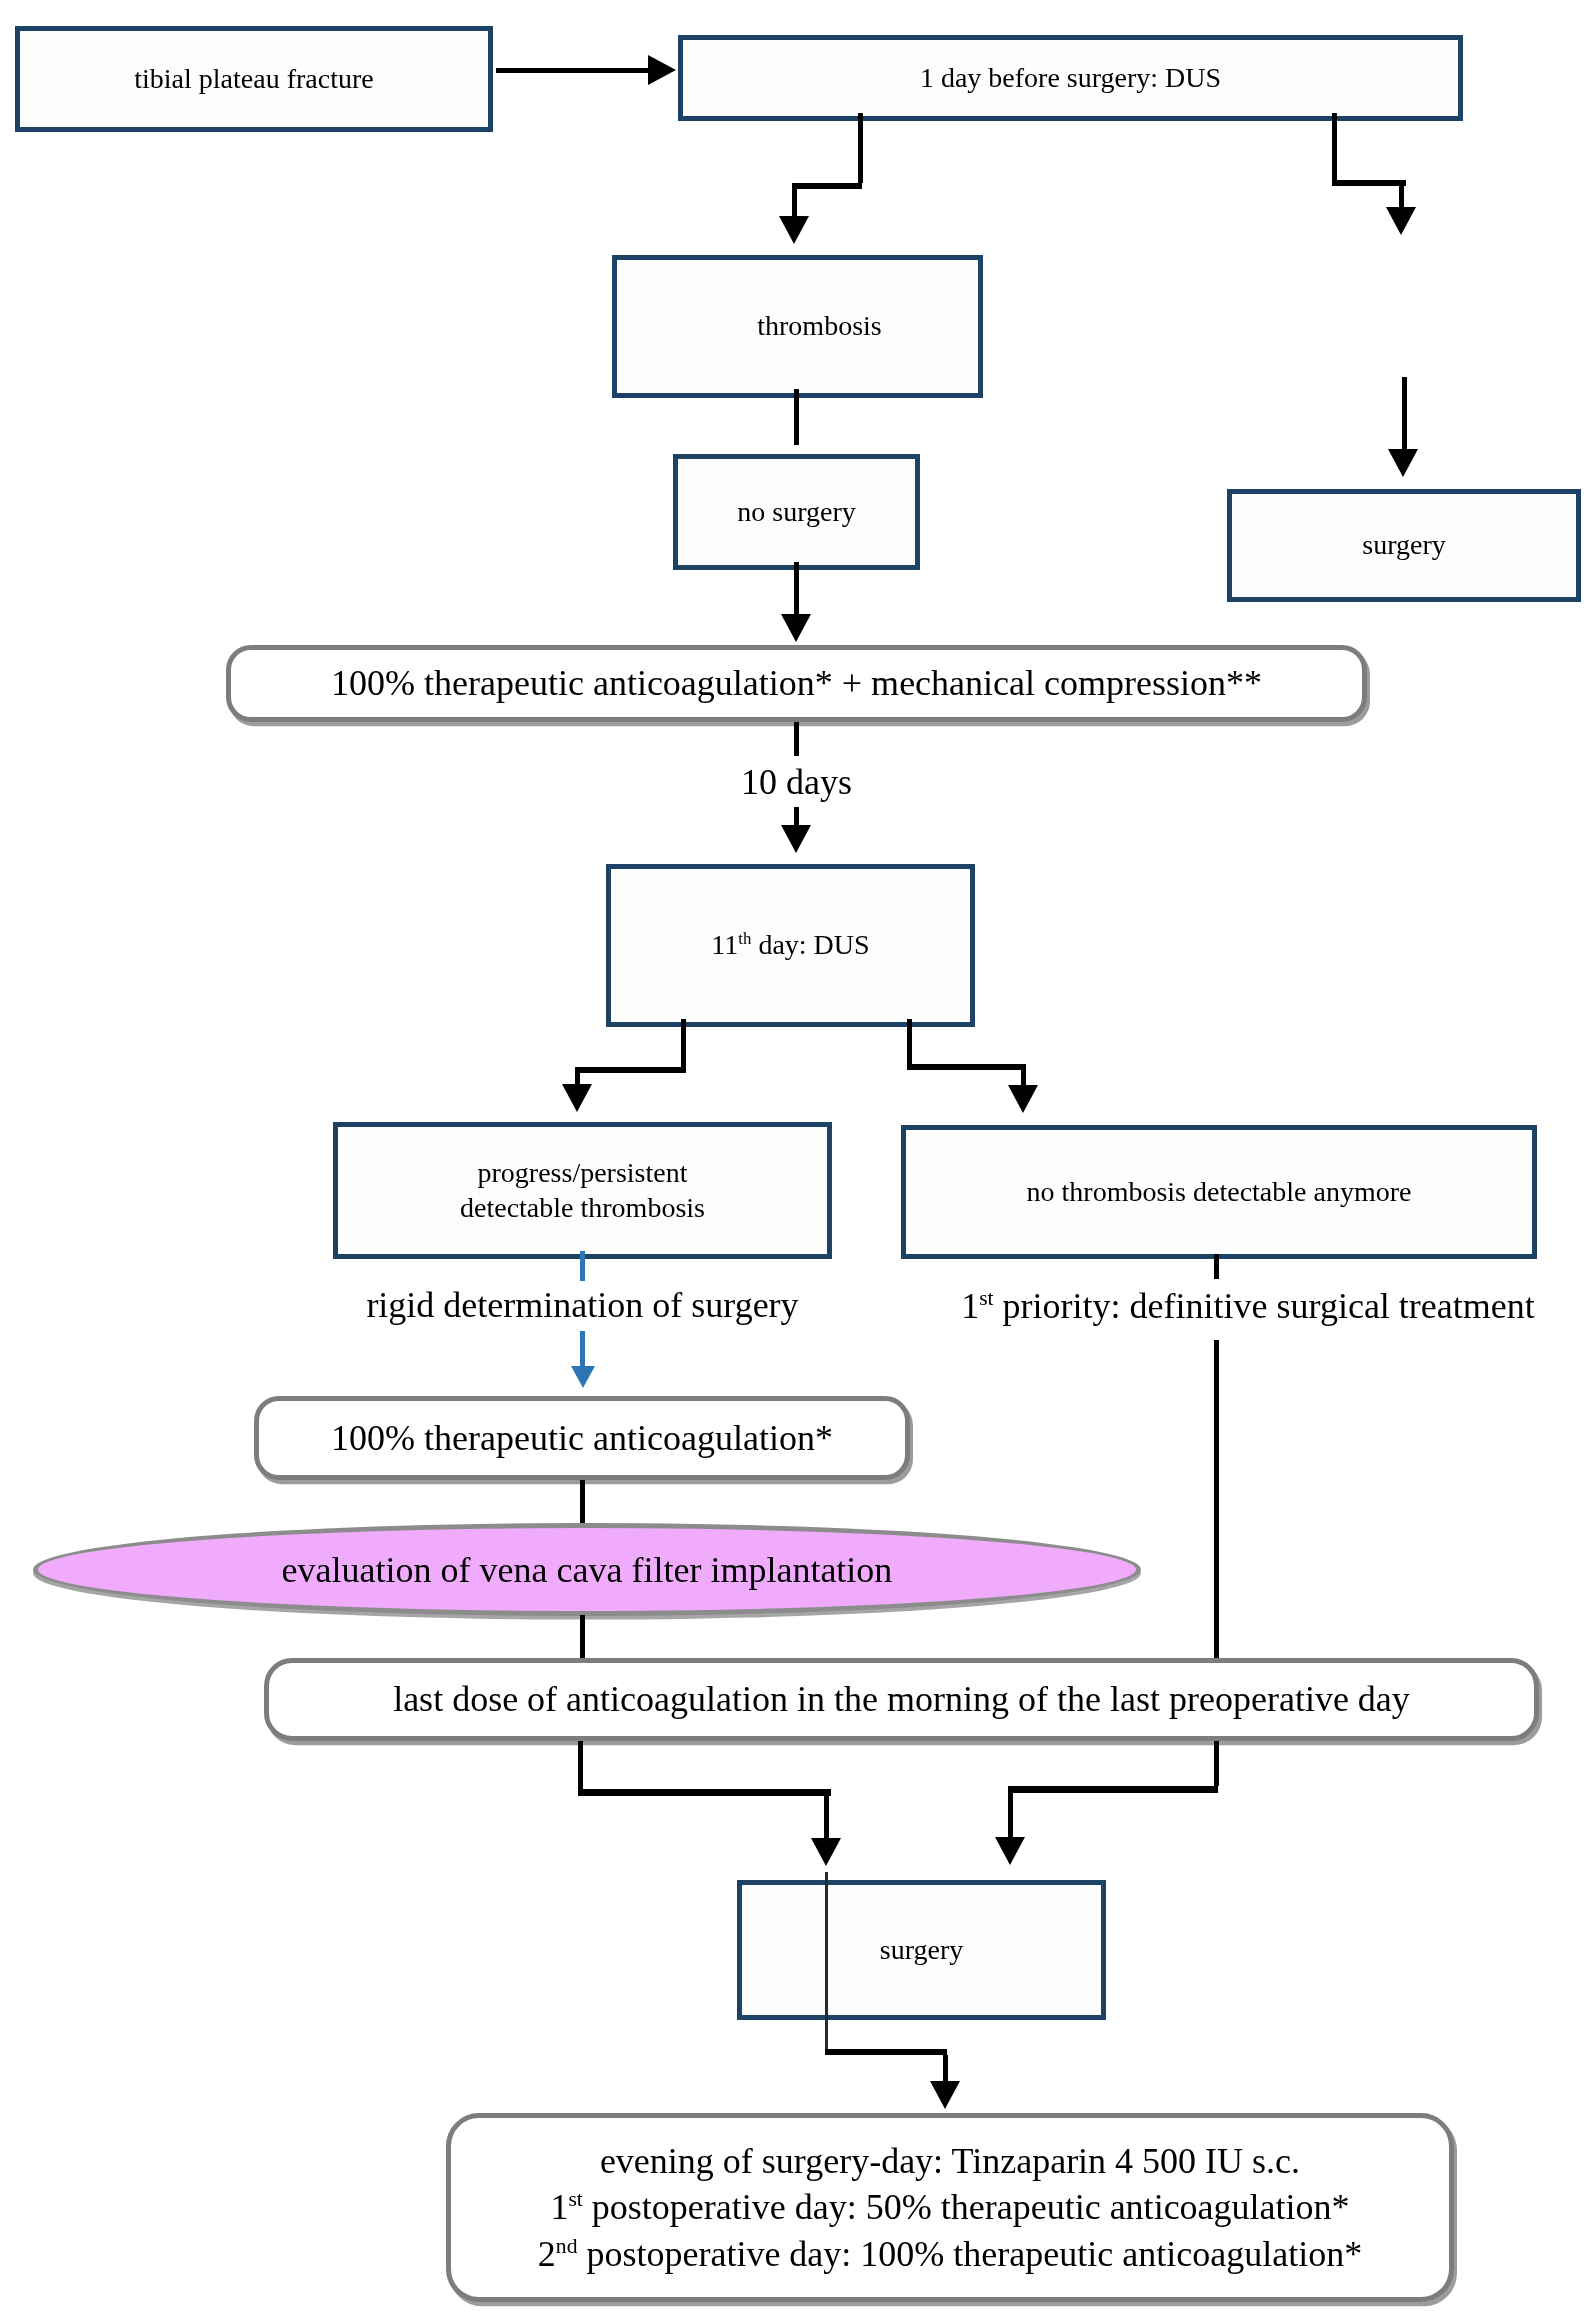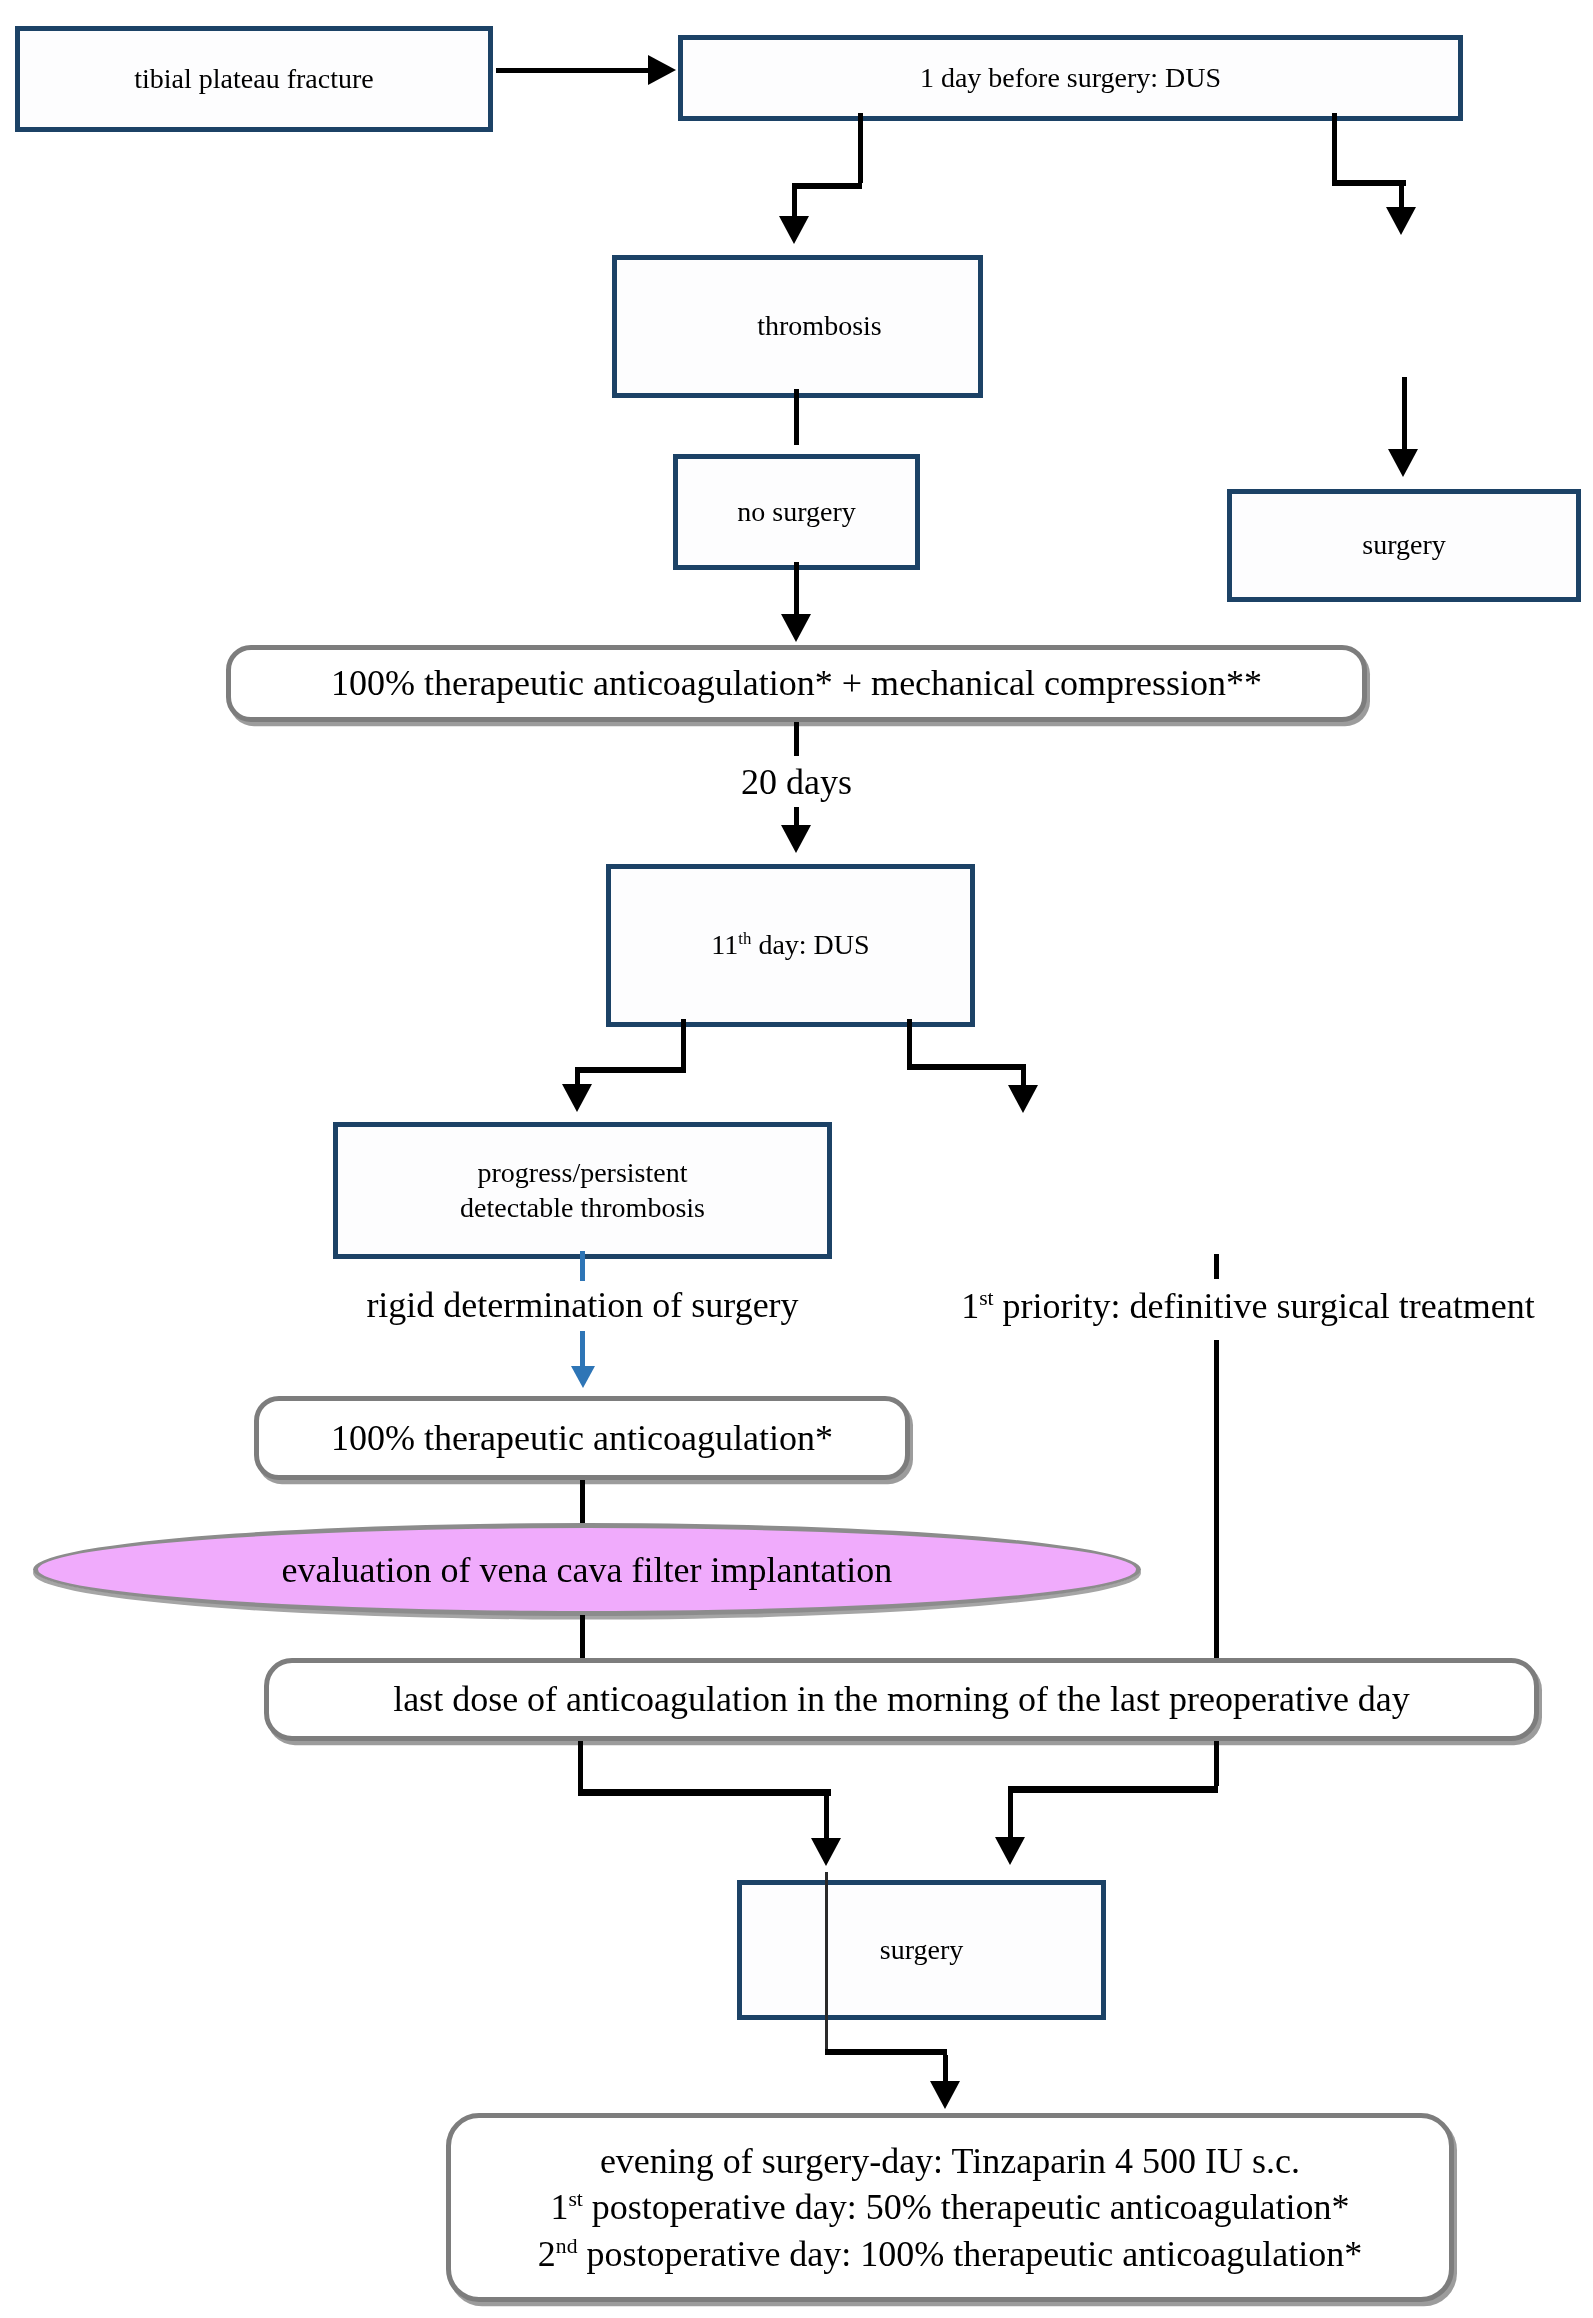--- a/index.html
+++ b/index.html
@@ -96,21 +96,21 @@
 
   <div class="vline" style="left:794px;top:562px;width:4.8px;height:53px;"></div>
   <div class="ah-down" style="left:781px;top:614px;"></div>
 
   <div class="round" style="left:226px;top:645px;width:1141px;height:77px;">
     <span>100% therapeutic anticoagulation* + mechanical compression**</span>
   </div>
 
   <div class="vline" style="left:794px;top:722px;width:4.8px;height:34px;"></div>
   <div class="label" style="left:618px;top:761px;width:357px;">
-    <span>20 days</span>
+    <span>10 days</span>
   </div>
   <div class="vline" style="left:794px;top:807px;width:4.8px;height:19px;"></div>
   <div class="ah-down" style="left:781px;top:825px;"></div>
 
   <div class="box" style="left:606px;top:856px;width:369px;height:163px;">
     <span><span>11</span><sup>th</sup><span> day: DUS</span></span>
   </div>
 
   <div class="vline" style="left:681px;top:1019px;width:4.8px;height:48px;"></div>
   <div class="hline" style="left:575px;top:1067px;width:111px;height:6px;"></div>
@@ -122,20 +122,23 @@
   <div class="vline" style="left:1021px;top:1070px;width:4.8px;height:15px;"></div>
   <div class="ah-down" style="left:1008px;top:1085px;"></div>
 
   <div class="box" style="left:333px;top:1114px;width:499px;height:137px;">
     <span>
       <span>progress/persistent</span><br>
       <span>detectable thrombosis</span>
     </span>
   </div>
 
+  <div class="box" style="left:901px;top:1117px;width:636px;height:134px;">
+    <span>no thrombosis detectable anymore</span>
+  </div>
 
   <div class="vline blue" style="left:580px;top:1251px;width:4.8px;height:30px;"></div>
   <div class="label" style="left:226px;top:1284px;width:713px;">
     <span>rigid determination of surgery</span>
   </div>
   <div class="vline blue" style="left:580px;top:1331px;width:4.8px;height:36px;"></div>
   <div class="ah-down blue" style="left:571px;top:1366px;"></div>
 
   <div class="vline" style="left:1214px;top:1254px;width:4.8px;height:25px;"></div>
   <div class="label" style="left:832px;top:1285px;width:832px;">

